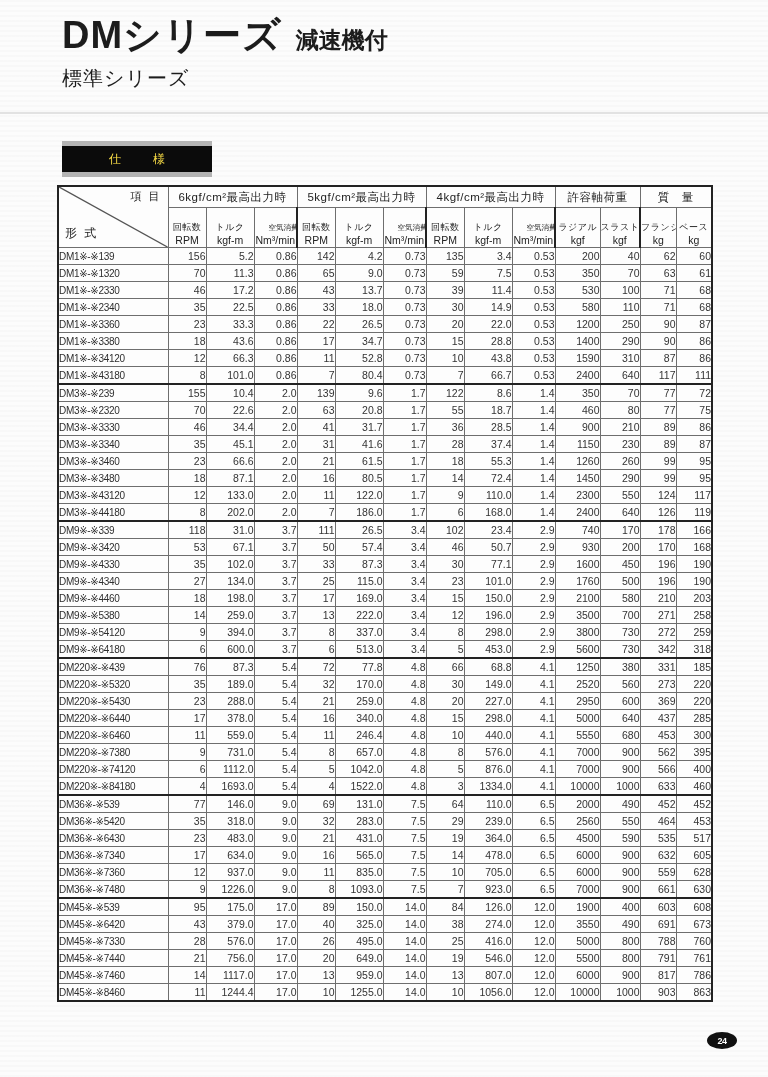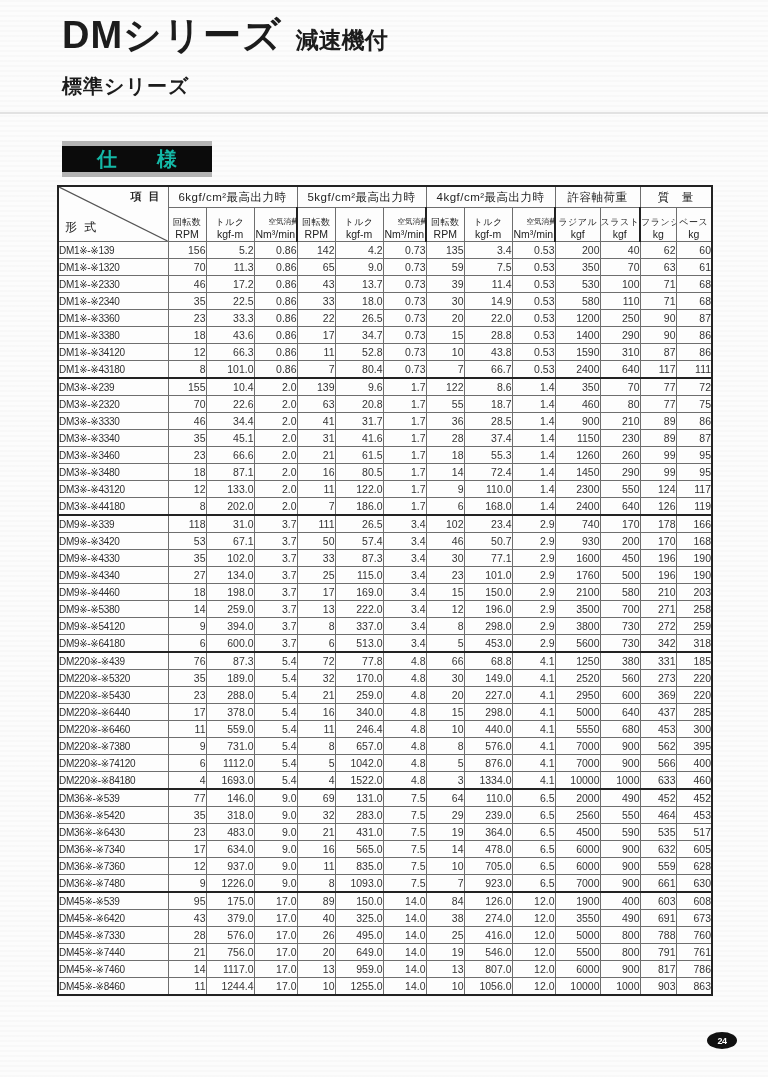--- a/index.html
+++ b/index.html
@@ -12,54 +12,54 @@
     overflow:hidden;
   }
   .page{position:absolute;inset:0;
     background-image:repeating-linear-gradient(0deg, rgba(0,0,0,0.015) 0 2px, transparent 2px 5px);
   }
 
   
   .title-block{position:absolute;left:62px;top:10px;}
   .title-main{font-size:38px;font-weight:bold;letter-spacing:1px;color:#1c1c1c;}
   .title-sub{font-size:23px;font-weight:bold;margin-left:14px;color:#1c1c1c;}
-  .title-series{font-size:20px;font-weight:700;color:#1c1c1c;margin-top:12px;letter-spacing:1px;}
+  .title-series{font-size:20px;font-weight:400;color:#1c1c1c;margin-top:4px;letter-spacing:1px;}
   .faint-rule{position:absolute;left:0;top:112px;width:768px;height:2px;background:#e2e2e2;}
 
   
   .section-banner{
     position:absolute;left:62px;top:141px;width:150px;height:26px;
     background:#0b0b0b;
     border-top:5px solid #b4b4b4;border-bottom:5px solid #b4b4b4;
     display:flex;align-items:center;justify-content:center;
   }
   .section-banner span{
-    color:#14b8a6;font-size:20px;font-weight:bold;letter-spacing:10px;
+    color:#fde047;font-size:12px;font-weight:normal;letter-spacing:10px;
     text-indent:10px;white-space:nowrap;
   }
 
   
   table.spec{
     position:absolute;left:57px;top:185px;
     border-collapse:collapse;table-layout:fixed;
     width:655px;
     background:#fdfdfd;
   }
   table.spec th,table.spec td{
     border:1px solid #6e6e6e;
     padding:0;margin:0;overflow:hidden;white-space:nowrap;
   }
   table.spec{border:2px solid #222;}
   th.corner{position:relative;height:52px;border-right:2px solid #222;}
   th.corner svg{position:absolute;inset:0;width:100%;height:100%;}
-  th.corner .top{position:absolute;top:2px;right:6px;font-size:11px;font-weight:700;letter-spacing:2px;}
+  th.corner .top{position:absolute;top:2px;right:6px;font-size:11px;font-weight:400;letter-spacing:2px;}
   th.corner .bottom{position:absolute;bottom:5px;left:6px;font-size:12px;font-weight:500;letter-spacing:2px;}
   th.group{height:20px;font-size:11.5px;font-weight:500;letter-spacing:0.5px;text-align:center;border-left:2px solid #222;}
   th.sub{height:32px;font-weight:normal;text-align:center;vertical-align:middle;}
-  th.sub .l1{font-size:9px;letter-spacing:0.5px;line-height:12px;margin-top:8px;}
+  th.sub .l1{font-size:9px;letter-spacing:0.5px;line-height:12px;margin-top:14px;font-family:Liberation Mono, monospace;}
   th.sub .l2{font-size:10.5px;line-height:13px;}
   th.sub.airhead .l1{font-size:7.5px;letter-spacing:0;padding-left:14px;}
   th.sub.hr{border-right:2px solid #222;}
   td{height:16px;font-size:10.5px;color:#333;}
   td.model{font-size:10px;text-align:left;padding-left:4px;border-right:2px solid #222;letter-spacing:-0.3px;color:#2e2e2e;}
   td.num{text-align:right;}
   td.rpm{padding-right:12px;}
   td.tq{padding-right:7px;}
   td.air{padding-right:11px;}
   td.rad{padding-right:11px;}

